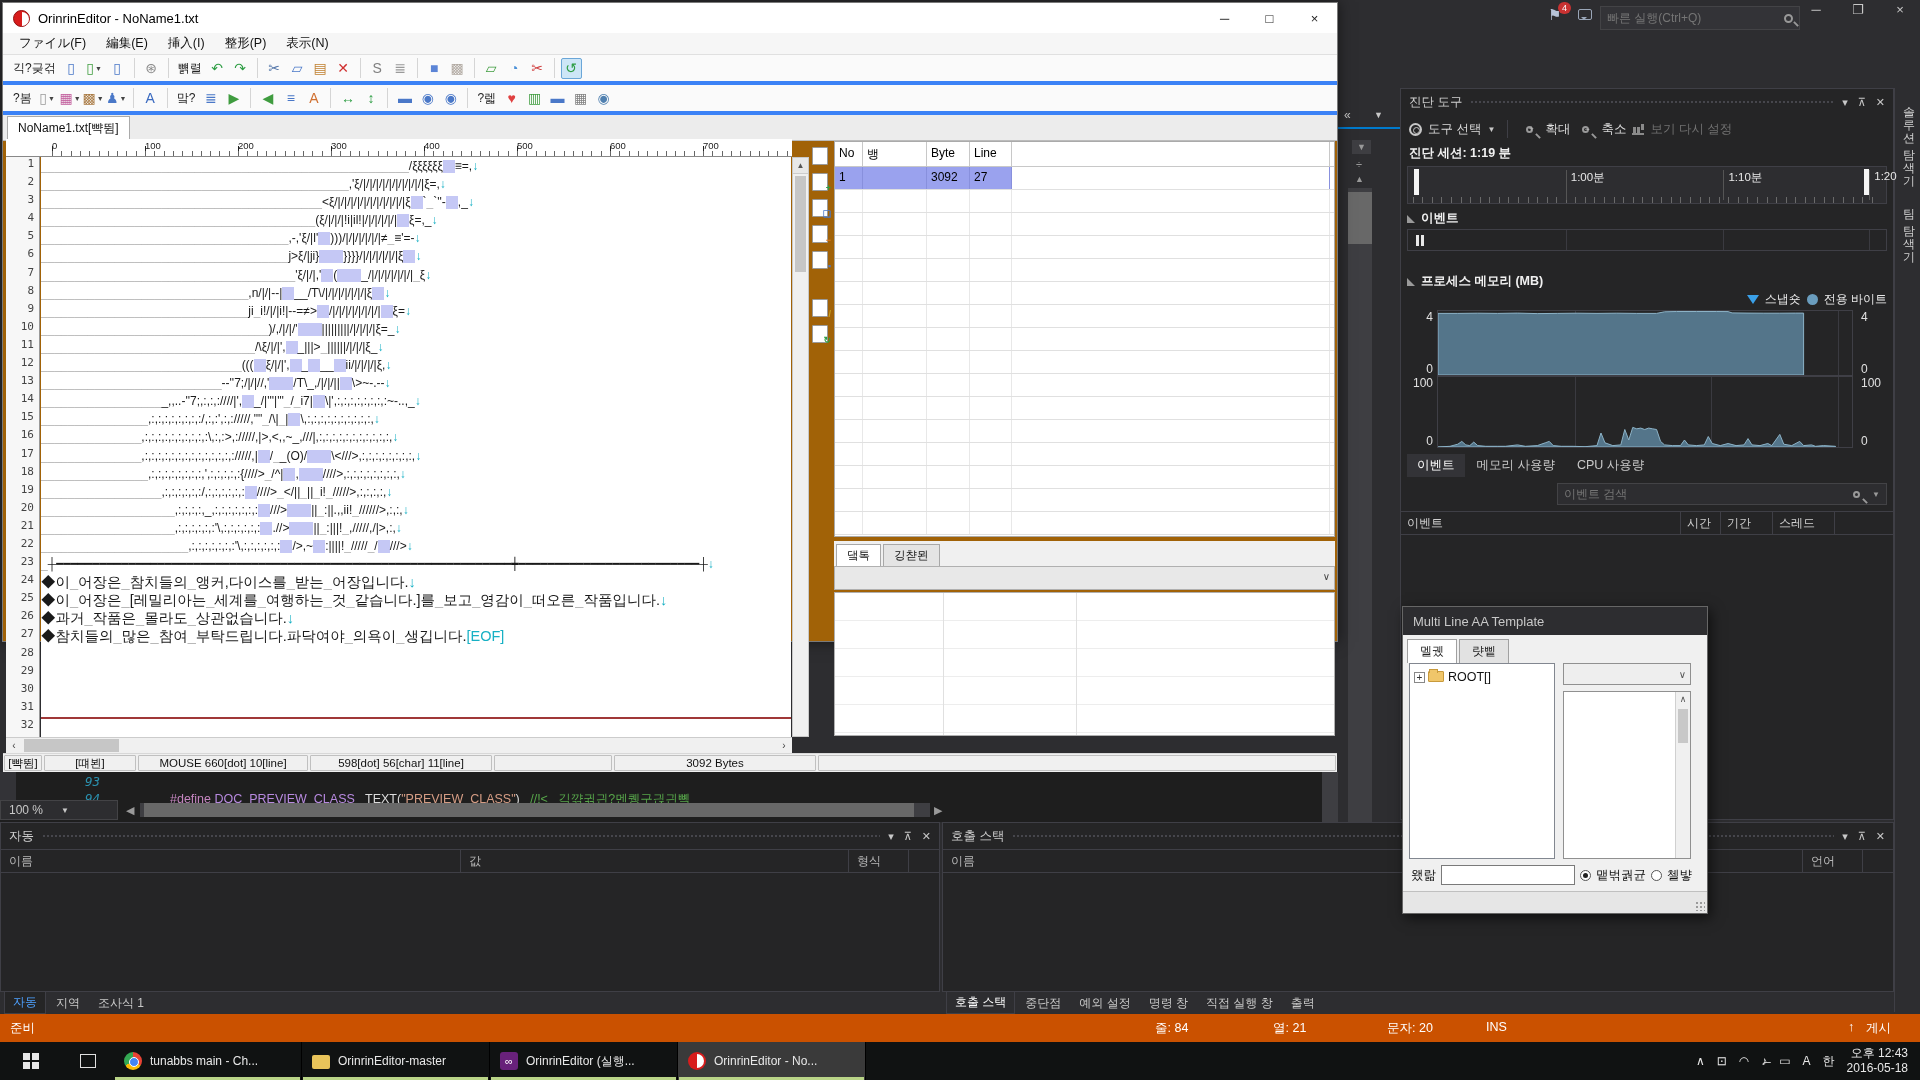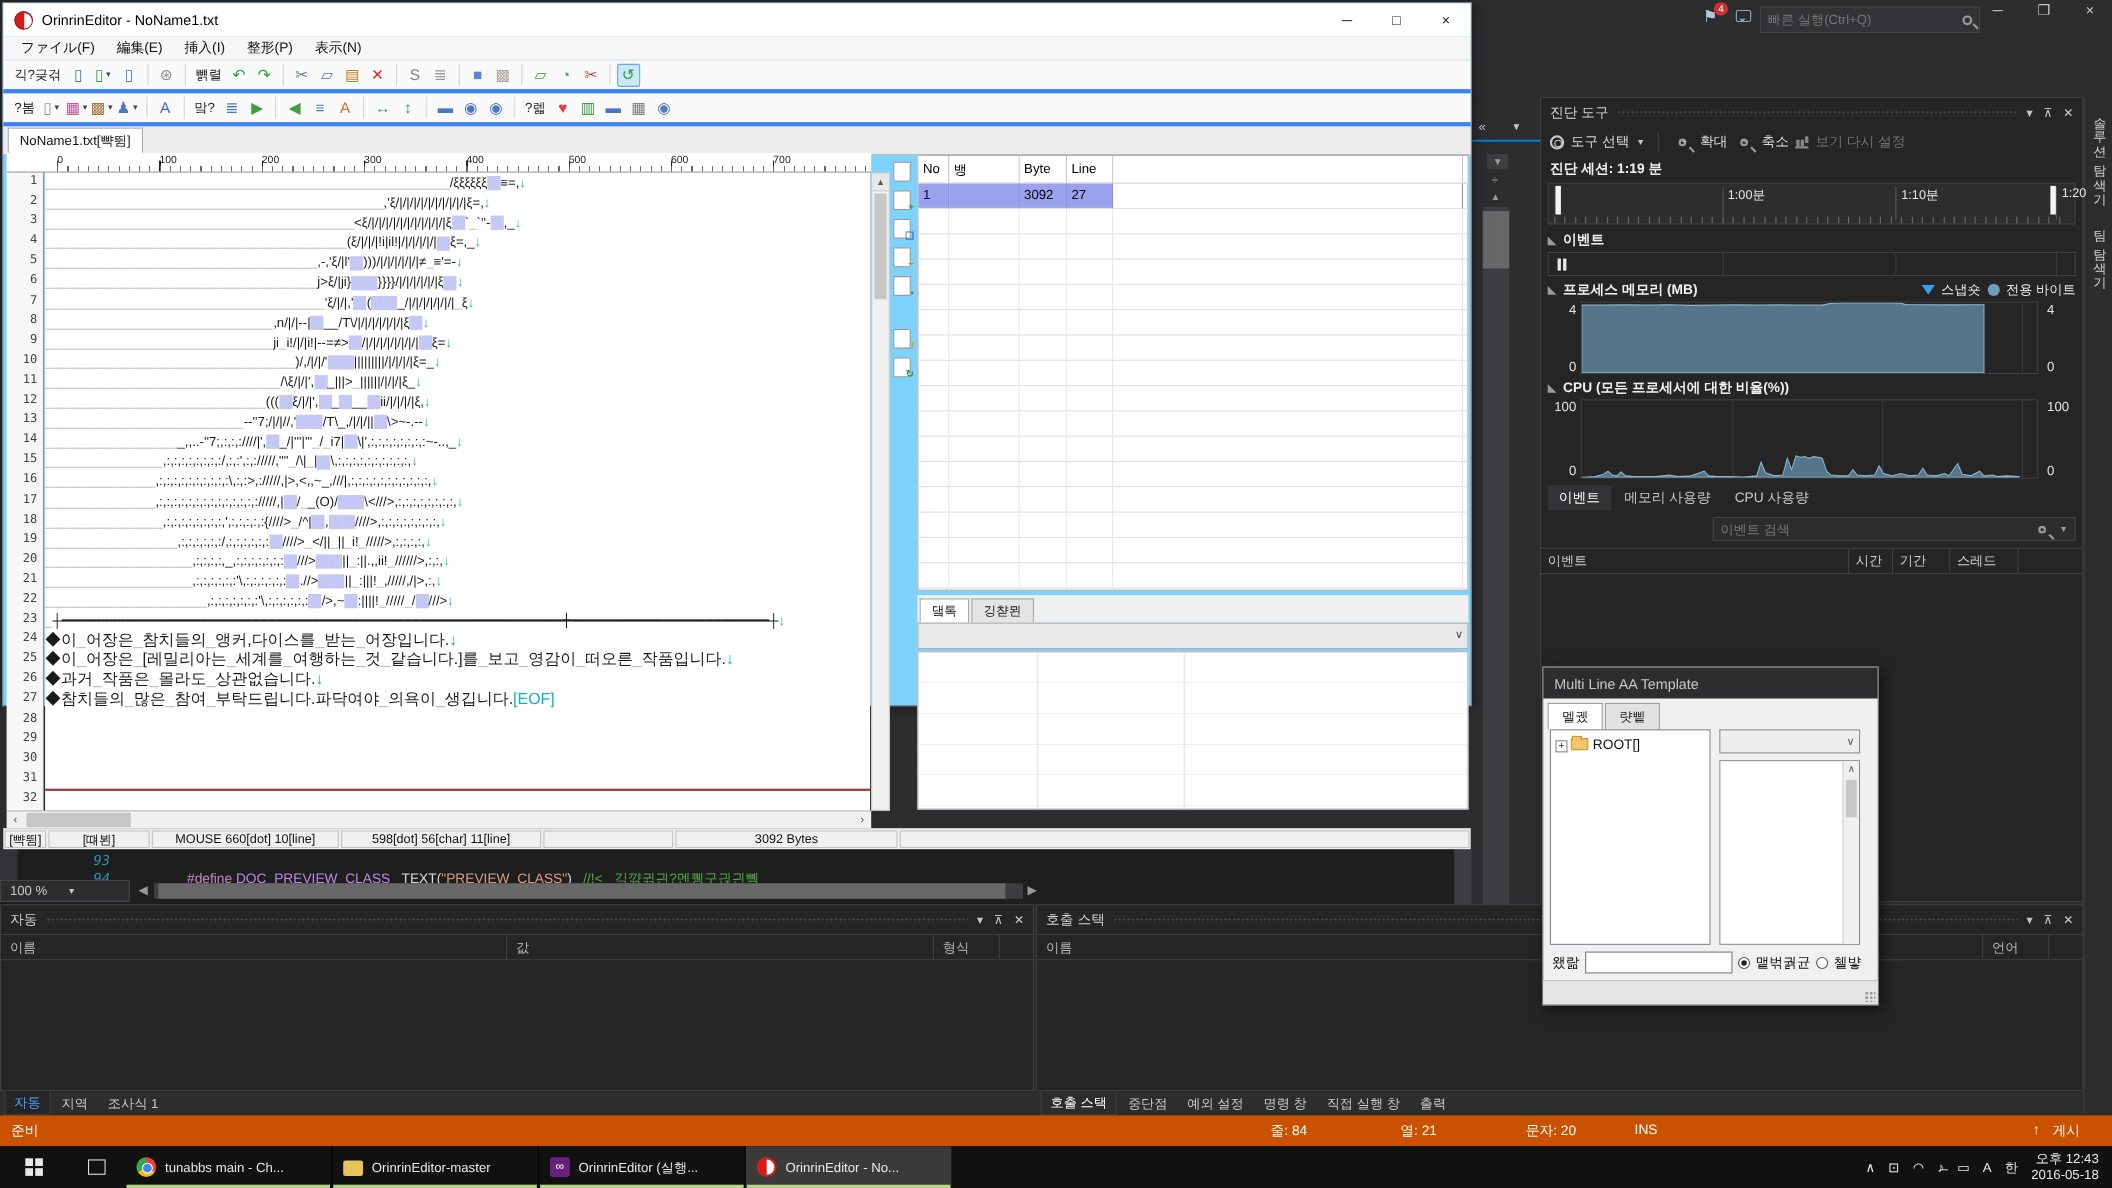--- a/index.html
+++ b/index.html
@@ -47,21 +47,21 @@
   .chart-ico:before{content:"";position:absolute;left:1px;bottom:0;width:3px;height:6px;background:#8a8a8a;box-shadow:4px 0 0 #8a8a8a, 8px -3px 0 #8a8a8a;}
   .session-label{padding:2px 8px;font-size:12.5px;font-weight:bold;color:#f0f0f0;}
   .timeline{position:relative;margin:2px 6px;height:38px;background:#2d2d30;border:1px solid #3f3f46;}
   .tl-tick{position:absolute;bottom:0;width:1px;height:6px;background:#6a6a6a;}
   .tl-lab{position:absolute;top:3px;font-size:11.5px;color:#e8e8e8;border-left:1px solid #555;padding-left:4px;height:30px;}
   .tl-marker{position:absolute;top:2px;width:5px;height:26px;background:#f5f5f5;}
   .sec-head{display:flex;align-items:center;gap:6px;padding:4px 6px 2px 6px;font-size:12.5px;font-weight:bold;color:#f0f0f0;}
   .tri{width:0;height:0;border-left:8px solid #9a9a9a;border-top:8px solid transparent;}
   .ev-track{position:relative;margin:0 6px;height:22px;border:1px solid #3f3f46;background:#252526;}
   .ev-mark{position:absolute;left:8px;top:5px;width:3px;height:11px;background:#e8e8e8;box-shadow:5px 0 0 #e8e8e8;}
-  .legend{margin-left:auto;display:flex;align-items:center;gap:6px;font-weight:normal;font-size:12px;color:#e8e8e8;}
+  .legend{margin-left:auto;display:flex;align-items:center;gap:6px;font-weight:normal;font-size:12px;color:#e8e8e8;margin-top:36px;}
   .tri-dn{width:0;height:0;border-top:9px solid #3aa0e8;border-left:6px solid transparent;border-right:6px solid transparent;}
   .dot-b{width:11px;height:11px;border-radius:50%;background:#6a9dbe;}
   .chart{position:relative;margin:0 6px;}
   .chart .ax{position:absolute;font-size:12px;color:#e0e0e0;width:26px;}
   .plot{position:absolute;left:30px;right:34px;top:0;bottom:0;border:1px solid #3f3f46;background:#252526;}
   .plot svg{position:absolute;left:0;top:0;}
   .vgrid{position:absolute;top:0;bottom:0;width:1px;background:#3a3a40;}
   .diag-tabs{display:flex;gap:2px;padding:6px 6px 0 6px;font-size:12.5px;}
   .diag-tab{padding:3px 10px;color:#c8c8c8;}
   .diag-tab.on{background:#333337;color:#ffffff;}
@@ -134,21 +134,21 @@
   .chrome-ico{border-radius:50%;background:conic-gradient(#e94335 0 33%,#fbbc05 33% 66%,#34a853 66% 100%);position:relative;}
   .chrome-ico:after{content:"";position:absolute;left:5px;top:5px;width:8px;height:8px;border-radius:50%;background:#4285f4;border:1.5px solid #fff;}
   .folder-ico{background:#e8c35a;border-radius:2px;position:relative;height:14px;margin-top:2px;}
   .vs-ico{background:#68217a;}
   .orin-ico{border-radius:50%;background:#d81c1c;position:relative;}
   .orin-ico:after{content:"";position:absolute;left:9px;top:2px;width:7px;height:14px;border-radius:0 7px 7px 0;background:#fff;}
   .tray{margin-left:auto;display:flex;align-items:center;gap:12px;padding:0 12px;font-size:12px;color:#e8e8e8;}
   .clock{text-align:right;font-size:12px;line-height:15px;}
 
   
-  .ed-win{left:2px;top:2px;width:1336px;height:640px;background:#7dd3fc;border:1px solid #7a7a7a;box-shadow:0 0 14px rgba(0,0,0,.55);z-index:10;}
+  .ed-win{left:2px;top:2px;width:1336px;height:640px;background:#a16207;border:1px solid #7a7a7a;box-shadow:0 0 14px rgba(0,0,0,.55);z-index:10;}
   .ed-title{height:30px;background:#fff;display:flex;align-items:center;padding-left:10px;font-size:13px;color:#000;}
   .yin{width:17px;height:17px;border-radius:50%;background:#d81c1c;position:relative;margin-right:8px;border:1px solid #901010;}
   .yin:after{content:"";position:absolute;left:8px;top:1px;width:7px;height:14px;border-radius:0 7px 7px 0;background:#fff;}
   .ed-btns{margin-left:auto;display:flex;}
   .ed-btns span{width:45px;height:30px;display:flex;align-items:center;justify-content:center;color:#222;font-size:13px;}
   .ed-menu{height:22px;background:#f6f6f6;display:flex;align-items:center;gap:4px;padding:0 8px;font-size:12.5px;color:#111;border-bottom:1px solid #e0e0e0;}
   .ed-menu span{padding:2px 8px;}
   .ed-tb{height:30px;background:#fafafa;display:flex;align-items:center;padding:0 6px;border-bottom:4px solid #3b82f6;font-size:12px;}
   .tsep{width:1px;height:20px;background:#d5d5d5;margin:0 5px;}
   .tlab{color:#222;margin:0 4px;white-space:nowrap;}
@@ -347,24 +347,20 @@
         <div class="plot">
           <div class="vgrid" style="left: 33%;"></div>
           <div class="vgrid" style="left: 66%;"></div>
           <div class="vgrid" style="left: 96.5%;"></div>
           <svg width="100%" height="100%" viewBox="0 0 426 64" preserveAspectRatio="none">
             <polygon points="0,64 0.0,2.4 20.4,2.4 40.9,2.2 61.3,2.4 81.8,2.1 102.2,2.6 122.7,2.4 143.1,2.2 163.6,2.4 184.0,2.2 204.5,2.4 224.9,2.4 233.1,0.8 245.4,0.5 265.8,0.5 286.3,0.5 298.5,0.6 302.6,1.9 319.0,2.1 335.3,2.2 351.7,2.2 368.1,2.1 376.2,2.1 376.2,64" fill="#54758a" stroke="#8db4c8" stroke-width="1"></polygon>
           </svg>
         </div>
       </div>
 
-    <div class="sec-head">
-        <span class="tri"></span>
-        <span>CPU (모든 프로세서에 대한 비율(%))</span>
-      </div>
     <div class="chart" id="cpu-chart" style="height:72px;">
         <div class="ax" style="left: 0px; top: 0px; text-align: right;">100</div>
         <div class="ax" style="left: 0px; bottom: 0px; text-align: right;">0</div>
         <div class="ax" style="right: 0px; top: 0px;">100</div>
         <div class="ax" style="right: 0px; bottom: 0px;">0</div>
         <div class="plot">
           <div class="vgrid" style="left: 33%;"></div>
           <div class="vgrid" style="left: 66%;"></div>
           <div class="vgrid" style="left: 96.5%;"></div>
           <svg width="100%" height="100%" viewBox="0 0 426 70" preserveAspectRatio="none">

